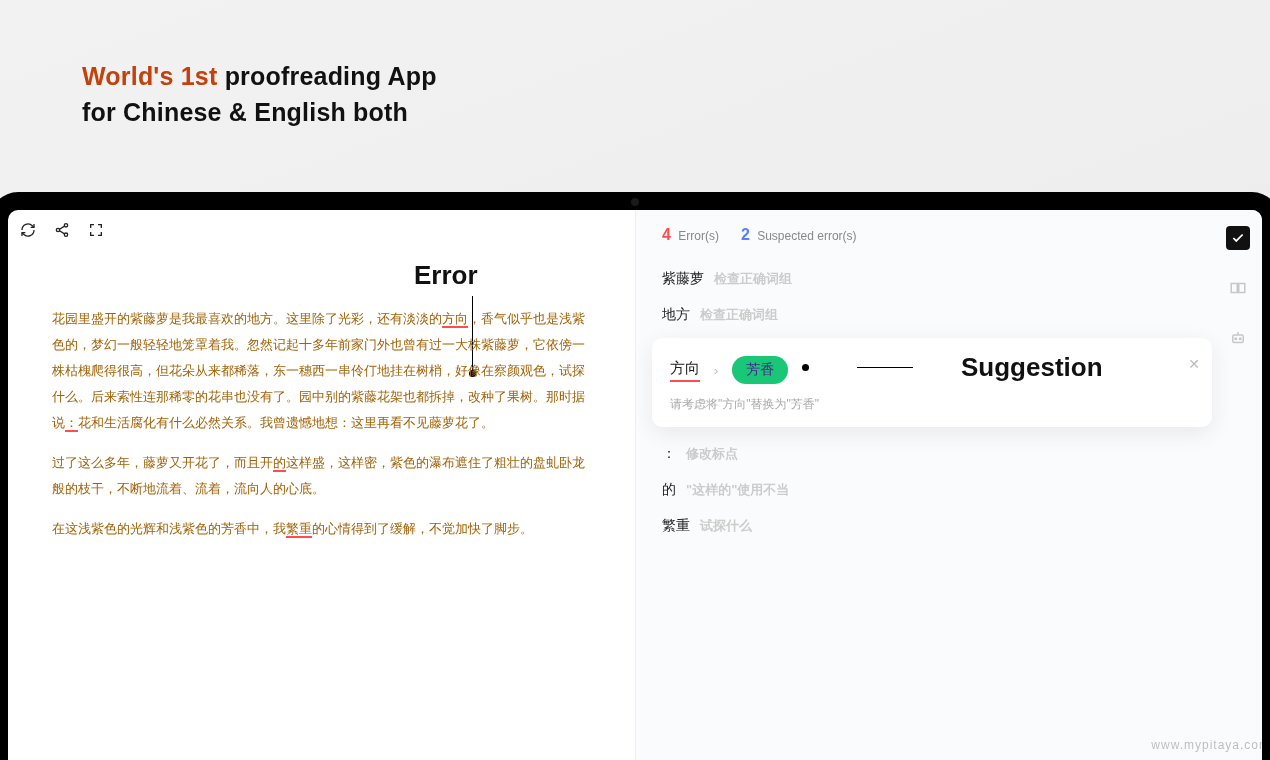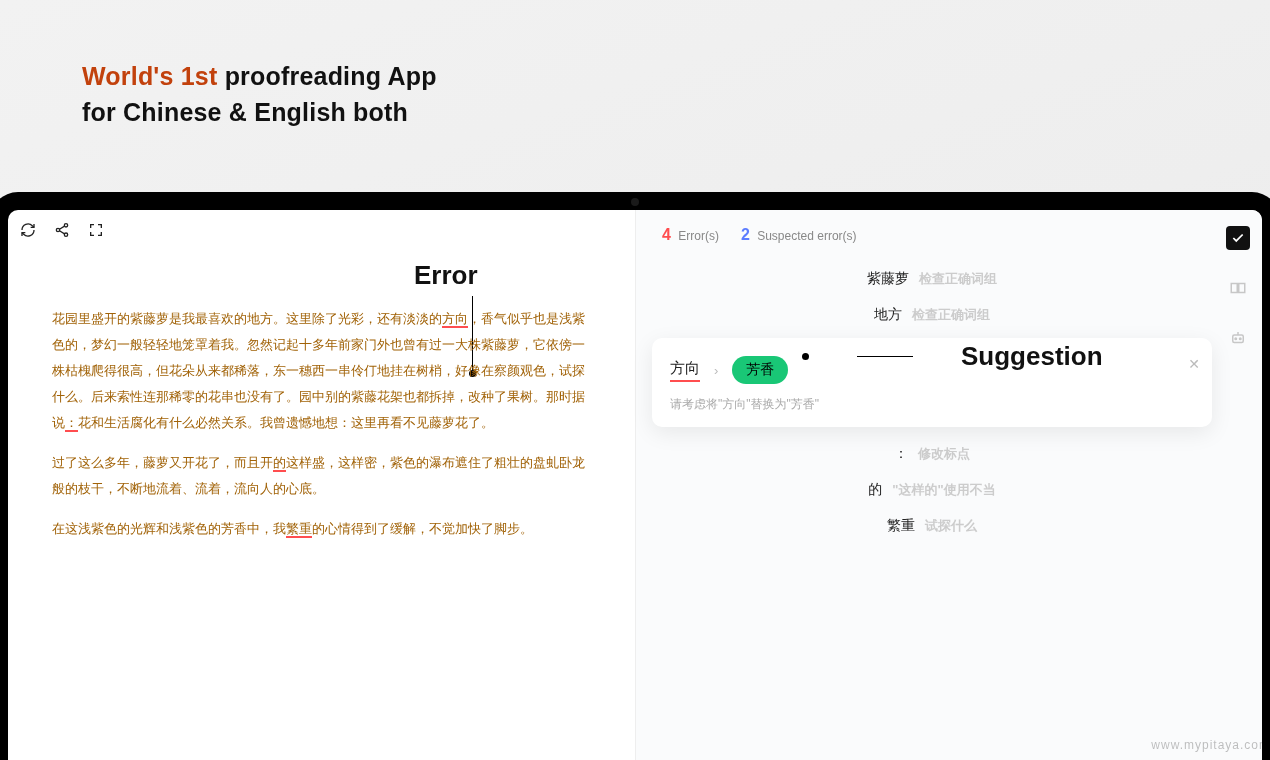--- a/index.html
+++ b/index.html
@@ -119,21 +119,20 @@
   }
   .pill-count { font-size: 16px; font-weight: 700; margin-right: 4px; }
   .c-red  { color: #ff4d4f; }
   .c-blue { color: #5c7cff; }
 
   .err-item {
     padding: 8px 0 10px 0;
     display: flex; align-items: center; gap: 10px;
     color: #bbb;
     font-size: 12px;
-    justify-content: center;
   }
   .err-word { font-size: 14px; color: #222; }
   .err-hint { color: #ccc; font-size: 13px; font-weight: bold; }
 
   .active-card {
     background: #fff;
     border-radius: 10px;
     padding: 18px 18px 14px 18px;
     margin: 4px -10px 10px -10px;
     box-shadow: 0 6px 22px rgba(0,0,0,0.08);
@@ -143,21 +142,21 @@
     display: flex; align-items: center; gap: 14px;
   }
   .active-word {
     font-size: 15px; color: #222;
     border-bottom: 2px solid #ff4d4f;
     padding-bottom: 2px;
   }
   .chevron { color: #bbb; font-size: 13px; }
   .sugg {
     background: #19c776;
-    color: #000000;
+    color: #4c1d95;
     font-size: 14px;
     padding: 5px 14px;
     border-radius: 999px;
     cursor: pointer;
   }
   .close-x {
     position: absolute; right: 12px; top: 18px;
     color: #bbb; font-size: 14px; cursor: pointer;
   }
   .active-desc {
@@ -286,21 +285,21 @@
 
       <div class="active-card">
         <div class="active-row">
           <span class="active-word">方向</span>
           <span class="chevron">›</span>
           <span class="sugg">芳香</span>
         </div>
         <span class="close-x">✕</span>
         <div class="active-desc">请考虑将"方向"替换为"芳香"</div>
 
-        <div class="callout-sugg" style="top:3px; left:150px; position:absolute;gap:48px;">
+        <div class="callout-sugg" style="top:14px; left:150px; position:absolute;gap:48px;">
           <div class="sugg-dot"></div>
           <div class="sugg-line"></div>
           <div class="sugg-label">Suggestion</div>
         </div>
       </div>
 
       <div class="err-item">
         <span class="err-word">：</span>
         <span class="err-hint">修改标点</span>
       </div>

